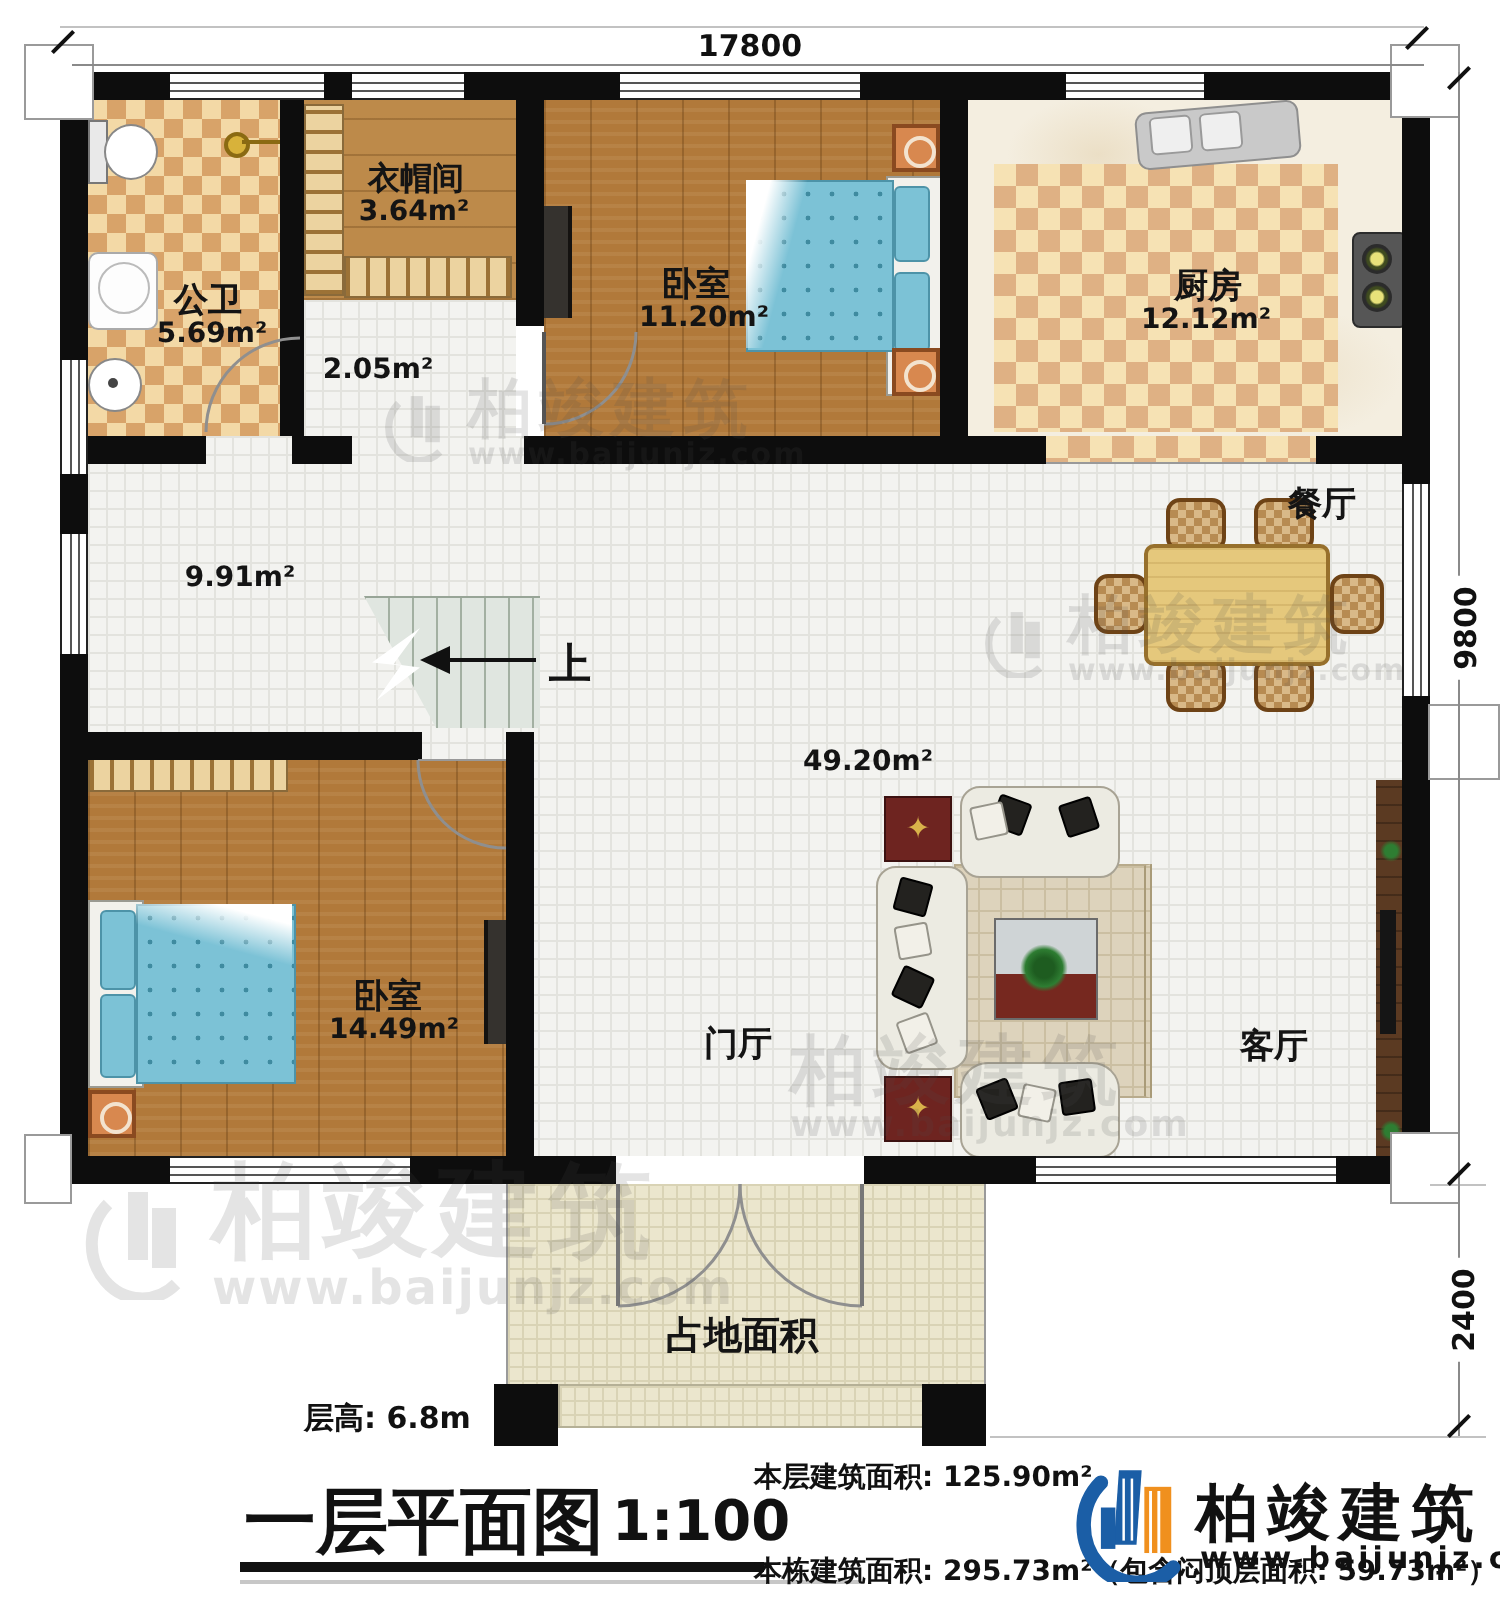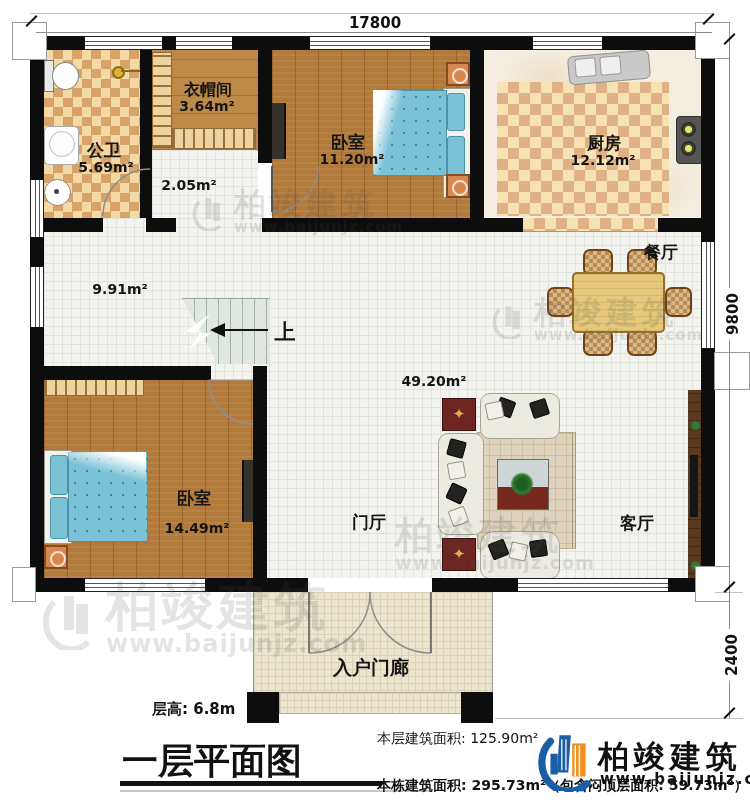--- a/index.html
+++ b/index.html
@@ -180,23 +180,23 @@
   <div class="lbl rname" style="left:348px;top:142px;">卧室</div>
   <div class="lbl area" style="left:352px;top:159px;">11.20m²</div>
   <div class="lbl rname" style="left:604px;top:143px;">厨房</div>
   <div class="lbl area" style="left:603px;top:160px;">12.12m²</div>
   <div class="lbl rname" style="left:661px;top:252px;">餐厅</div>
   <div class="lbl area" style="left:120px;top:289px;">9.91m²</div>
   <div class="lbl" style="left:285px;top:332px;font-size:21px;">上</div>
   <div class="lbl area" style="left:434px;top:381px;">49.20m²</div>
   <div class="lbl rname" style="left:369px;top:522px;">门厅</div>
   <div class="lbl rname" style="left:194px;top:498px;">卧室</div>
-  <div class="lbl area" style="left:197px;top:528px;">14.49m²</div>
+  <div class="lbl area" style="left:197px;top:515px;">14.49m²</div>
   <div class="lbl rname" style="left:637px;top:523px;">客厅</div>
-  <div class="lbl rname" style="left:371px;top:668px;font-size:19px;">入户门廊</div>
+  <div class="lbl rname" style="left:371px;top:668px;font-size:19px;">占地面积</div>
 
   <div class="extline" style="left:30px;top:13px;width:682px;height:1px;"></div>
   <div class="dimline" style="left:36px;top:32px;width:676px;height:1px;"></div>
   <div class="dimtext" style="left:375px;top:23px;">17800</div>
   <div class="tick" style="left:24px;top:20px;"></div>
   <div class="tick" style="left:701px;top:18px;"></div>
   <div class="dimline" style="left:729px;top:36px;width:1px;height:682px;"></div>
   <div class="extline" style="left:715px;top:592px;width:28px;height:1px;"></div>
   <div class="extline" style="left:495px;top:718px;width:248px;height:1px;"></div>
   <div class="dimtext dimtextv" style="left:733px;top:314px;">9800</div>
@@ -245,23 +245,24 @@
         <rect x="34" y="14" width="12" height="30" fill="#4e4e4e"></rect>
       </svg>
     <div>
         <div class="b" style="font-size:52px;">柏竣建筑</div>
          <div class="u" style="font-size:24px;">www.baijunjz.com</div>
       </div>
   </div>
 
   <div class="ftext" style="left:152px;top:700px;font-size:15px;font-weight:bold;">层高: 6.8m</div>
   <div class="ftext" style="left:122px;top:737px;font-size:36px;font-weight:bold;">一层平面图</div>
+  <div class="ftext" style="left:306px;top:744px;font-size:28px;font-weight:bold;">1:100</div>
   <div class="abs" style="left:120px;top:781px;width:262px;height:5px;background:#111;z-index:40;"></div>
   <div class="abs" style="left:120px;top:790px;width:310px;height:2px;background:#c7c7c7;z-index:40;"></div>
-  <div class="ftext" style="left:377px;top:730px;font-size:14px;font-weight:normal;">本层建筑面积: 125.90m²</div>
+  <div class="ftext" style="left:377px;top:730px;font-size:14px;font-weight:bold;">本层建筑面积: 125.90m²</div>
   <div class="ftext" style="left:377px;top:777px;font-size:14px;font-weight:bold;">本栋建筑面积: 295.73m²（包含闷顶层面积: 59.73m²）</div>
 
   <div class="abs" style="left:538px;top:731px;z-index:41;">
     <svg width="58" height="60" viewBox="0 0 56 58">
       <path d="M12,10 A25,27 0 0 0 47,51" fill="none" stroke="#1b5ea6" stroke-width="7" stroke-linecap="round"></path>
       <rect x="21" y="4" width="11" height="36" fill="#1b5ea6" transform="skewX(-4)"></rect>
       <rect x="20" y="10" width="9" height="28" fill="#ffffff" opacity="0"></rect>
       <rect x="33" y="12" width="13" height="32" fill="#f0901e"></rect>
       <rect x="12" y="22" width="7" height="20" fill="#1b5ea6"></rect>
       <line x1="36" y1="14" x2="36" y2="44" stroke="#fff" stroke-width="1.4"></line>

